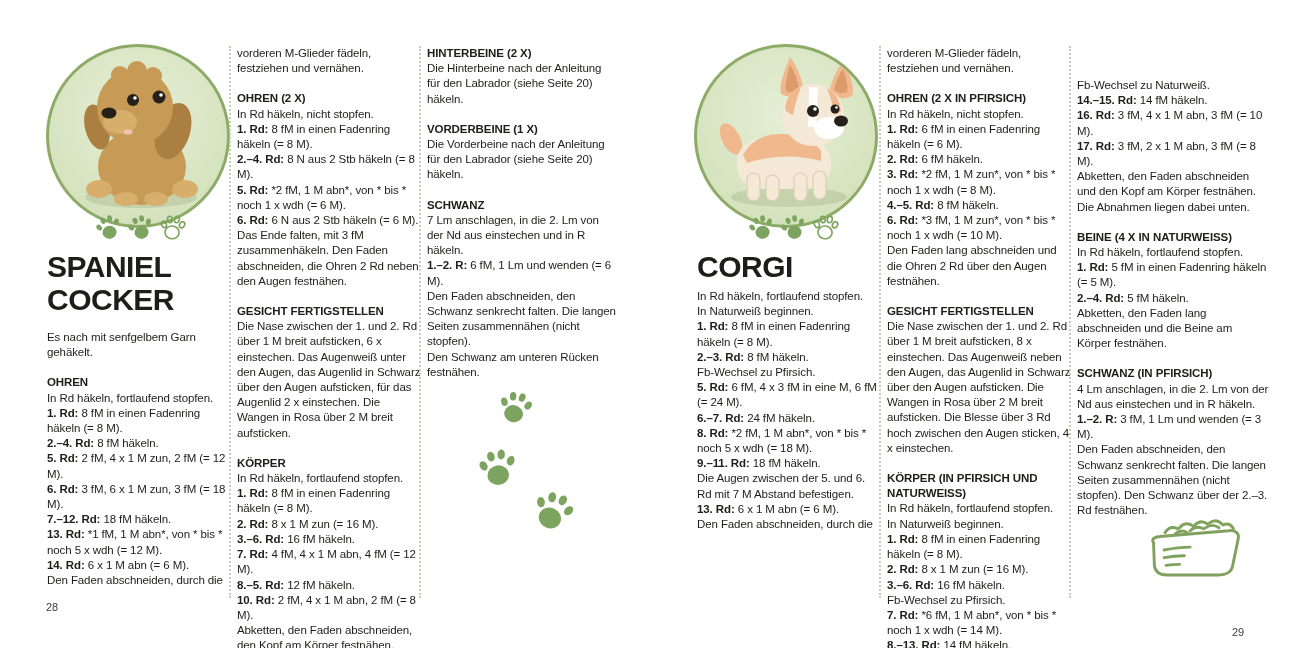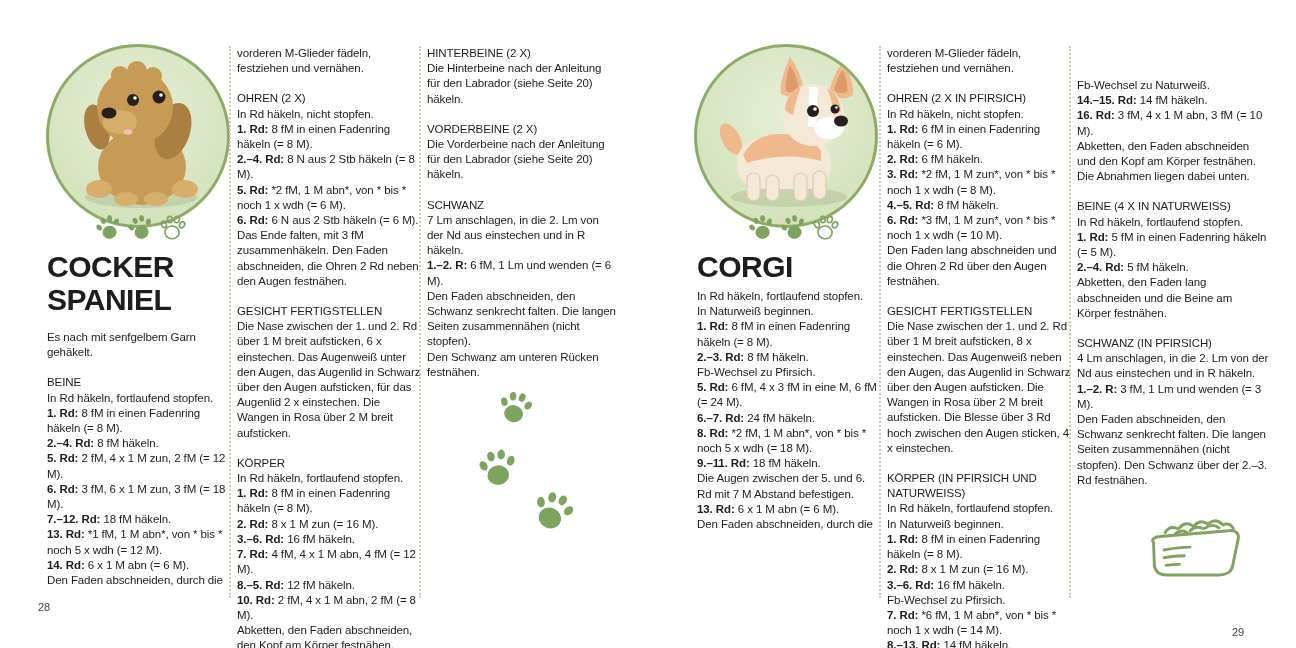--- a/index.html
+++ b/index.html
@@ -4,21 +4,21 @@
 <style>
   html,body{margin:0;padding:0;background:#ffffff;}
   .spread{
     position:relative;width:1296px;height:648px;background:#fff;
     font-family:"Liberation Sans","DejaVu Sans",sans-serif;
     color:var(--text,#1d1d1b);overflow:hidden;
   }
   .col{position:absolute;font-size:11.5px;line-height:15.2px;letter-spacing:-0.1px;}
   .para{margin:0;}
   .b{font-weight:700;}
-  .sec-h{font-weight:400;margin-top:15px;}
+  .sec-h{font-weight:700;margin-top:15px;}
   .col .sec-h:first-child{margin-top:0;}
   .page-title{font-weight:700;font-size:30px;line-height:33px;letter-spacing:-0.5px;margin:0 0 14px 0;}
   .page-title.tight{margin-bottom:6px;}
   .photo-circle{
     position:absolute;width:178px;height:178px;border-radius:50%;
     border:3px solid var(--circle-border);
     background:radial-gradient(circle at 50% 38%, var(--photo-bg-light) 0%, var(--photo-bg) 80%);
     overflow:hidden;
   }
   .photo-circle svg{position:absolute;left:0;top:0;width:100%;height:100%;}
@@ -99,25 +99,25 @@
       <ellipse class="po" cx="20" cy="25.5" rx="10.5" ry="9.5"></ellipse>
       <ellipse class="po" cx="6.8" cy="15" rx="3.6" ry="4.8" transform="rotate(-28 6.8 15)"></ellipse>
       <ellipse class="po" cx="14.8" cy="6.8" rx="3.6" ry="4.8" transform="rotate(-10 14.8 6.8)"></ellipse>
       <ellipse class="po" cx="25" cy="5.8" rx="3.6" ry="4.8" transform="rotate(8 25 5.8)"></ellipse>
       <ellipse class="po" cx="33.6" cy="12.8" rx="3.6" ry="4.8" transform="rotate(26 33.6 12.8)"></ellipse>
     </svg>
       </span>
     </div>
   <div class="col" style="left:47px;top:250px;width:184px;">
       <div class="page-title">
+        <div>SPANIEL</div>
         <div>COCKER</div>
-        <div>SPANIEL</div>
       </div>
       <div class="para"><span>Es nach mit senfgelbem Garn gehäkelt.</span></div>
-      <div class="sec-h">BEINE</div>
+      <div class="sec-h">OHREN</div>
       <div class="para"><span>In Rd häkeln, fortlaufend stopfen.</span></div>
       <div class="para"><span class="b">1. Rd:</span><span> 8 fM in einen Fadenring häkeln (= 8 M).</span></div>
       <div class="para"><span class="b">2.–4. Rd:</span><span> 8 fM häkeln.</span></div>
       <div class="para"><span class="b">5. Rd:</span><span> 2 fM, 4 x 1 M zun, 2 fM (= 12 M).</span></div>
       <div class="para"><span class="b">6. Rd:</span><span> 3 fM, 6 x 1 M zun, 3 fM (= 18 M).</span></div>
       <div class="para"><span class="b">7.–12. Rd:</span><span> 18 fM häkeln.</span></div>
       <div class="para"><span class="b">13. Rd:</span><span> *1 fM, 1 M abn*, von * bis * noch 5 x wdh (= 12 M).</span></div>
       <div class="para"><span class="b">14. Rd:</span><span> 6 x 1 M abn (= 6 M).</span></div>
       <div class="para"><span>Den Faden abschneiden, durch die</span></div>
     </div>
@@ -138,21 +138,21 @@
       <div class="para"><span class="b">2. Rd:</span><span> 8 x 1 M zun (= 16 M).</span></div>
       <div class="para"><span class="b">3.–6. Rd:</span><span> 16 fM häkeln.</span></div>
       <div class="para"><span class="b">7. Rd:</span><span> 4 fM, 4 x 1 M abn, 4 fM (= 12 M).</span></div>
       <div class="para"><span class="b">8.–5. Rd:</span><span> 12 fM häkeln.</span></div>
       <div class="para"><span class="b">10. Rd:</span><span> 2 fM, 4 x 1 M abn, 2 fM (= 8 M).</span></div>
       <div class="para"><span>Abketten, den Faden abschneiden, den Kopf am Körper festnähen.</span></div>
     </div>
   <div class="col" style="left:427px;top:46px;width:190px;">
       <div class="sec-h">HINTERBEINE (2 X)</div>
       <div class="para"><span>Die Hinterbeine nach der Anleitung für den Labrador (siehe Seite 20) häkeln.</span></div>
-      <div class="sec-h">VORDERBEINE (2 X)</div>
+      <div class="sec-h">VORDERBEINE (1 X)</div>
       <div class="para"><span>Die Vorderbeine nach der Anleitung für den Labrador (siehe Seite 20) häkeln.</span></div>
       <div class="sec-h">SCHWANZ</div>
       <div class="para"><span>7 Lm anschlagen, in die 2. Lm von der Nd aus einstechen und in R häkeln.</span></div>
       <div class="para"><span class="b">1.–2. R:</span><span> 6 fM, 1 Lm und wenden (= 6 M).</span></div>
       <div class="para"><span>Den Faden abschneiden, den Schwanz senkrecht falten. Die langen Seiten zusammennähen (nicht stopfen).</span></div>
       <div class="para"><span>Den Schwanz am unteren Rücken festnähen.</span></div>
     </div>
   <div class="divider" style="left:229px;top:46px;height:552px;"></div>
   <div class="divider" style="left:419px;top:46px;height:552px;"></div>
   <div class="scatter-zone">
@@ -174,21 +174,21 @@
     </svg></span></span>
       <span class="scatter-paw" style="left:531px;top:491px;"><span class="paw" style="width:43px;height:41px;transform:rotate(22deg)">
     <svg viewBox="0 0 40 38">
       <ellipse class="pf" cx="20" cy="25.5" rx="10.5" ry="9.5"></ellipse>
       <ellipse class="pf" cx="6.8" cy="15" rx="3.6" ry="4.8" transform="rotate(-28 6.8 15)"></ellipse>
       <ellipse class="pf" cx="14.8" cy="6.8" rx="3.6" ry="4.8" transform="rotate(-10 14.8 6.8)"></ellipse>
       <ellipse class="pf" cx="25" cy="5.8" rx="3.6" ry="4.8" transform="rotate(8 25 5.8)"></ellipse>
       <ellipse class="pf" cx="33.6" cy="12.8" rx="3.6" ry="4.8" transform="rotate(26 33.6 12.8)"></ellipse>
     </svg></span></span>
     </div>
-  <div class="pagenum" style="left:38px;top:601px;">28</div>
+  <div class="pagenum" style="left:46px;top:601px;">28</div>
 
   <div class="photo-circle" style="left:694px;top:44px;">
     <svg viewBox="0 0 178 178">
       <ellipse class="f-shadow" cx="92" cy="150" rx="58" ry="10"></ellipse>
       <ellipse class="f-peach" cx="34" cy="92" rx="9" ry="17" transform="rotate(-28 34 92)"></ellipse>
       <rect class="f-cream" x="40" y="92" width="94" height="50" rx="23"></rect>
       <path class="f-peach" d="M46,108 Q58,86 86,87 Q114,88 124,104 L124,114 Q88,104 50,116 Z"></path>
       <rect class="f-cream leg-line" x="50" y="126" width="13" height="28" rx="6.5"></rect>
       <rect class="f-cream leg-line" x="69" y="128" width="13" height="26" rx="6.5"></rect>
       <rect class="f-cream leg-line" x="97" y="126" width="13" height="28" rx="6.5"></rect>
@@ -274,20 +274,21 @@
       <div class="para"><span class="b">2. Rd:</span><span> 8 x 1 M zun (= 16 M).</span></div>
       <div class="para"><span class="b">3.–6. Rd:</span><span> 16 fM häkeln.</span></div>
       <div class="para"><span>Fb-Wechsel zu Pfirsich.</span></div>
       <div class="para"><span class="b">7. Rd:</span><span> *6 fM, 1 M abn*, von * bis * noch 1 x wdh (= 14 M).</span></div>
       <div class="para"><span class="b">8.–13. Rd:</span><span> 14 fM häkeln.</span></div>
     </div>
   <div class="col" style="left:1077px;top:46px;width:192px;margin-top:32px;">
       <div class="para"><span>Fb-Wechsel zu Naturweiß.</span></div>
       <div class="para"><span class="b">14.–15. Rd:</span><span> 14 fM häkeln.</span></div>
       <div class="para"><span class="b">16. Rd:</span><span> 3 fM, 4 x 1 M abn, 3 fM (= 10 M).</span></div>
+      <div class="para"><span class="b">17. Rd:</span><span> 3 fM, 2 x 1 M abn, 3 fM (= 8 M).</span></div>
       <div class="para"><span>Abketten, den Faden abschneiden und den Kopf am Körper festnähen. Die Abnahmen liegen dabei unten.</span></div>
       <div class="sec-h">BEINE (4 X IN NATURWEISS)</div>
       <div class="para"><span>In Rd häkeln, fortlaufend stopfen.</span></div>
       <div class="para"><span class="b">1. Rd:</span><span> 5 fM in einen Fadenring häkeln (= 5 M).</span></div>
       <div class="para"><span class="b">2.–4. Rd:</span><span> 5 fM häkeln.</span></div>
       <div class="para"><span>Abketten, den Faden lang abschneiden und die Beine am Körper festnähen.</span></div>
       <div class="sec-h">SCHWANZ (IN PFIRSICH)</div>
       <div class="para"><span>4 Lm anschlagen, in die 2. Lm von der Nd aus einstechen und in R häkeln.</span></div>
       <div class="para"><span class="b">1.–2. R:</span><span> 3 fM, 1 Lm und wenden (= 3 M).</span></div>
       <div class="para"><span>Den Faden abschneiden, den Schwanz senkrecht falten. Die langen Seiten zusammennähen (nicht stopfen). Den Schwanz über der 2.–3. Rd festnähen.</span></div>

